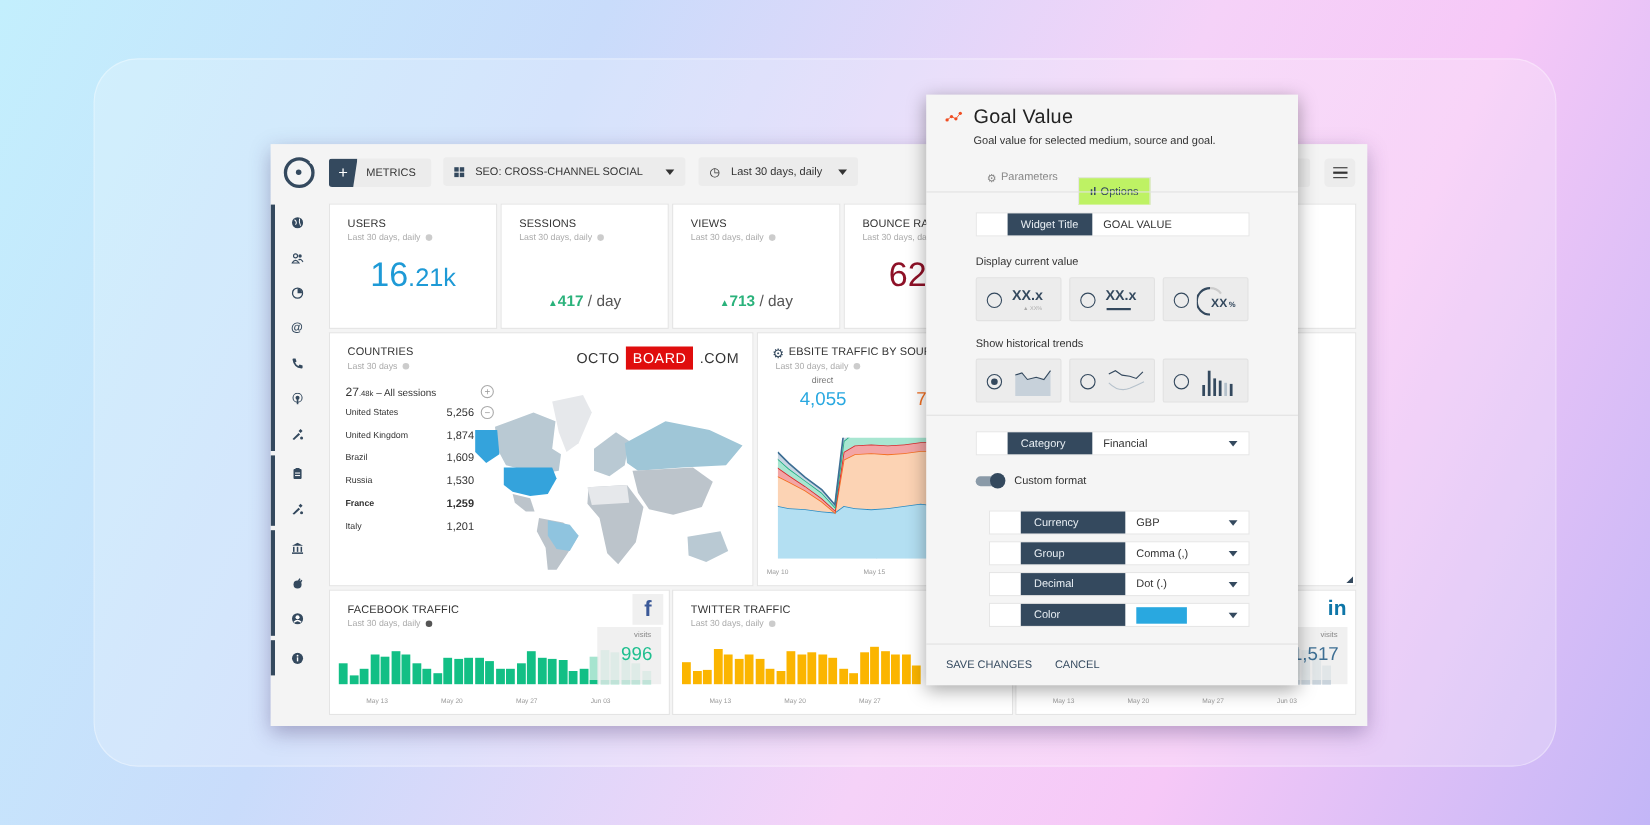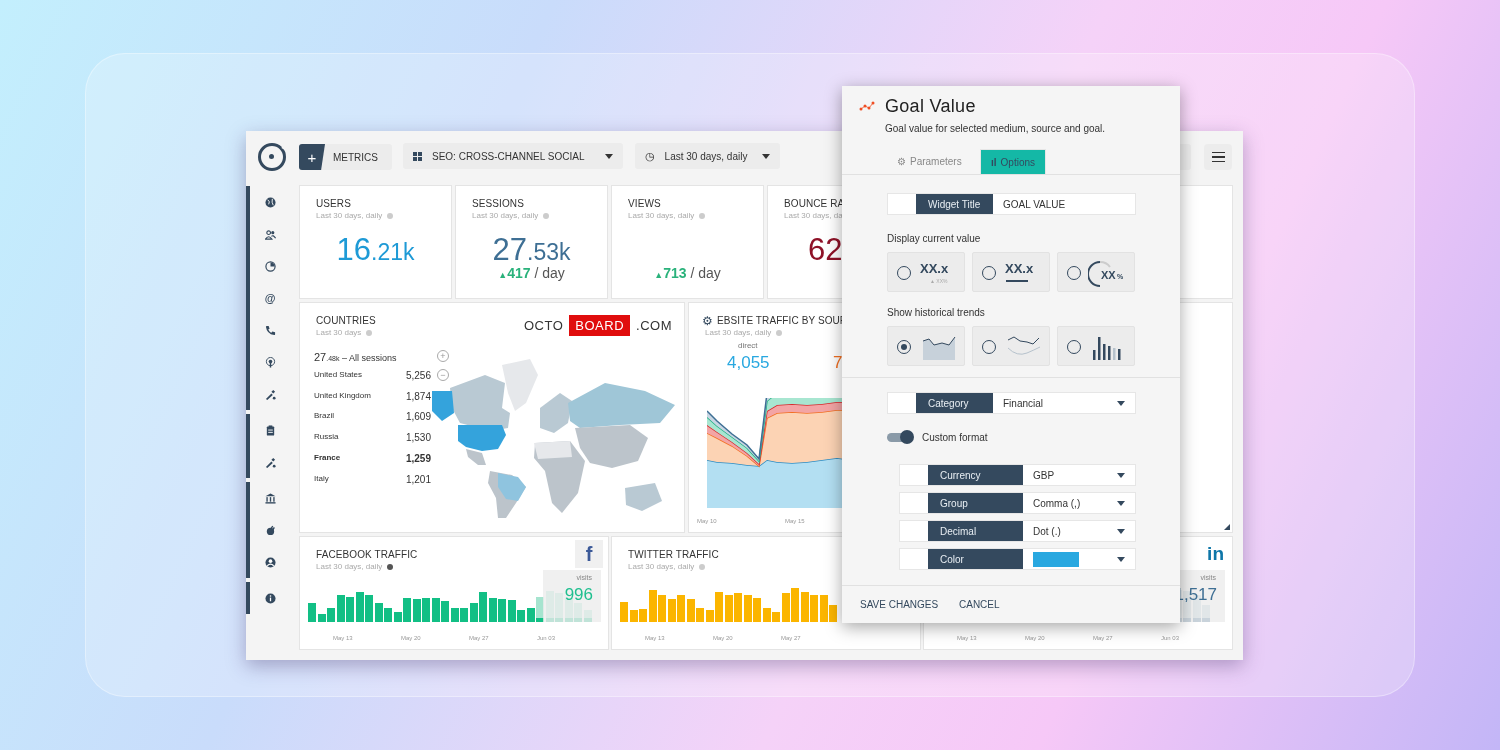--- a/index.html
+++ b/index.html
@@ -74,21 +74,21 @@
   .bars i { display: block; width: 8px; }
   .brand-f { position: absolute; right: 5px; top: 3px; width: 28px; height: 28px; background: #f0f0f0; color: #3b5998; font-size: 20px; font-weight: 700; display: flex; align-items: center; justify-content: center; }
   .brand-in { position: absolute; right: 8px; top: 6px; color: #0e76a8; font-size: 19px; font-weight: 700; }
   
   .modal { position: absolute; left: 842px; top: 86px; width: 338px; height: 537px; background: #f5f5f5; box-shadow: 0 4px 16px rgba(0,0,0,0.35); }
   .m-title { position: absolute; left: 43px; top: 10px; font-size: 18px; color: #222; letter-spacing: 0.3px; }
   .m-icon { position: absolute; left: 17px; top: 14px; width: 16px; height: 12px; }
   .m-desc { position: absolute; left: 43px; top: 37px; font-size: 10px; color: #333; }
   .tab { position: absolute; top: 63px; height: 25px; display: flex; align-items: center; font-size: 10px; padding: 0 10px; }
   .tab-params { left: 45px; color: #888; }
-  .tab-opts { left: 138px; background: #14b8a6; color: #34495e; border: 1px solid #e6e6e6; border-bottom: none; }
+  .tab-opts { left: 138px; background: #bef264; color: #34495e; border: 1px solid #e6e6e6; border-bottom: none; margin-top: 12px; }
   .tabline { position: absolute; left: 0; right: 0; top: 88px; border-top: 1px solid #e1e1e1; }
   .field { position: absolute; display: flex; height: 22px; background: #fff; border: 1px solid #e6e6e6; font-size: 10px; padding-left: 28px; }
   .field .k { background: #34495e; color: #e8eef3; display: flex; align-items: center; padding-left: 12px; }
   .field .v { display: flex; align-items: center; padding-left: 10px; color: #333; flex: 1; }
   .field .caret { width: 0; height: 0; border-left: 4px solid transparent; border-right: 4px solid transparent; border-top: 5px solid #34495e; margin: auto 10px auto auto; }
   .sec-lbl { position: absolute; left: 45px; font-size: 10px; color: #333; }
   .opt { position: absolute; width: 78px; height: 40px; background: #ececec; border: 1px solid #e2e2e2; border-radius: 2px; }
   .radio { position: absolute; left: 9px; top: 13px; width: 14px; height: 14px; border-radius: 50%; border: 1.5px solid #34495e; }
   .radio.on::after { content: ""; position: absolute; left: 2.5px; top: 2.5px; width: 6px; height: 6px; border-radius: 50%; background: #34495e; }
   .opt .glyph { position: absolute; left: 32px; top: 8px; font-size: 13px; font-weight: 700; color: #34495e; }
@@ -232,21 +232,20 @@
   </div>
 
   <div class="card" style="left:53px;top:54px;width:153px;height:114px;">
     <div class="card-title">USERS</div>
     <div class="card-sub"><span>Last 30 days, daily</span><span class="dot"></span></div>
     <div class="big" style="color:#1e9ad6"><span>16</span><small>.21k</small></div>
   </div>
   <div class="card" style="left:209px;top:54px;width:153px;height:114px;">
     <div class="card-title">SESSIONS</div>
     <div class="card-sub"><span>Last 30 days, daily</span><span class="dot"></span></div>
-    <div class="big" style="color:#3e6f94"><span>27</span><small>.53k</small></div>
     <div class="delta"><span class="tri">▲</span><b>417</b><span> / day</span></div>
   </div>
   <div class="card" style="left:365px;top:54px;width:153px;height:114px;">
     <div class="card-title">VIEWS</div>
     <div class="card-sub"><span>Last 30 days, daily</span><span class="dot"></span></div>
     <div class="delta"><span class="tri">▲</span><b>713</b><span> / day</span></div>
   </div>
   <div class="card" style="left:521px;top:54px;width:466px;height:114px;">
     <div class="card-title">BOUNCE RATE</div>
     <div class="card-sub"><span>Last 30 days, daily</span></div>

